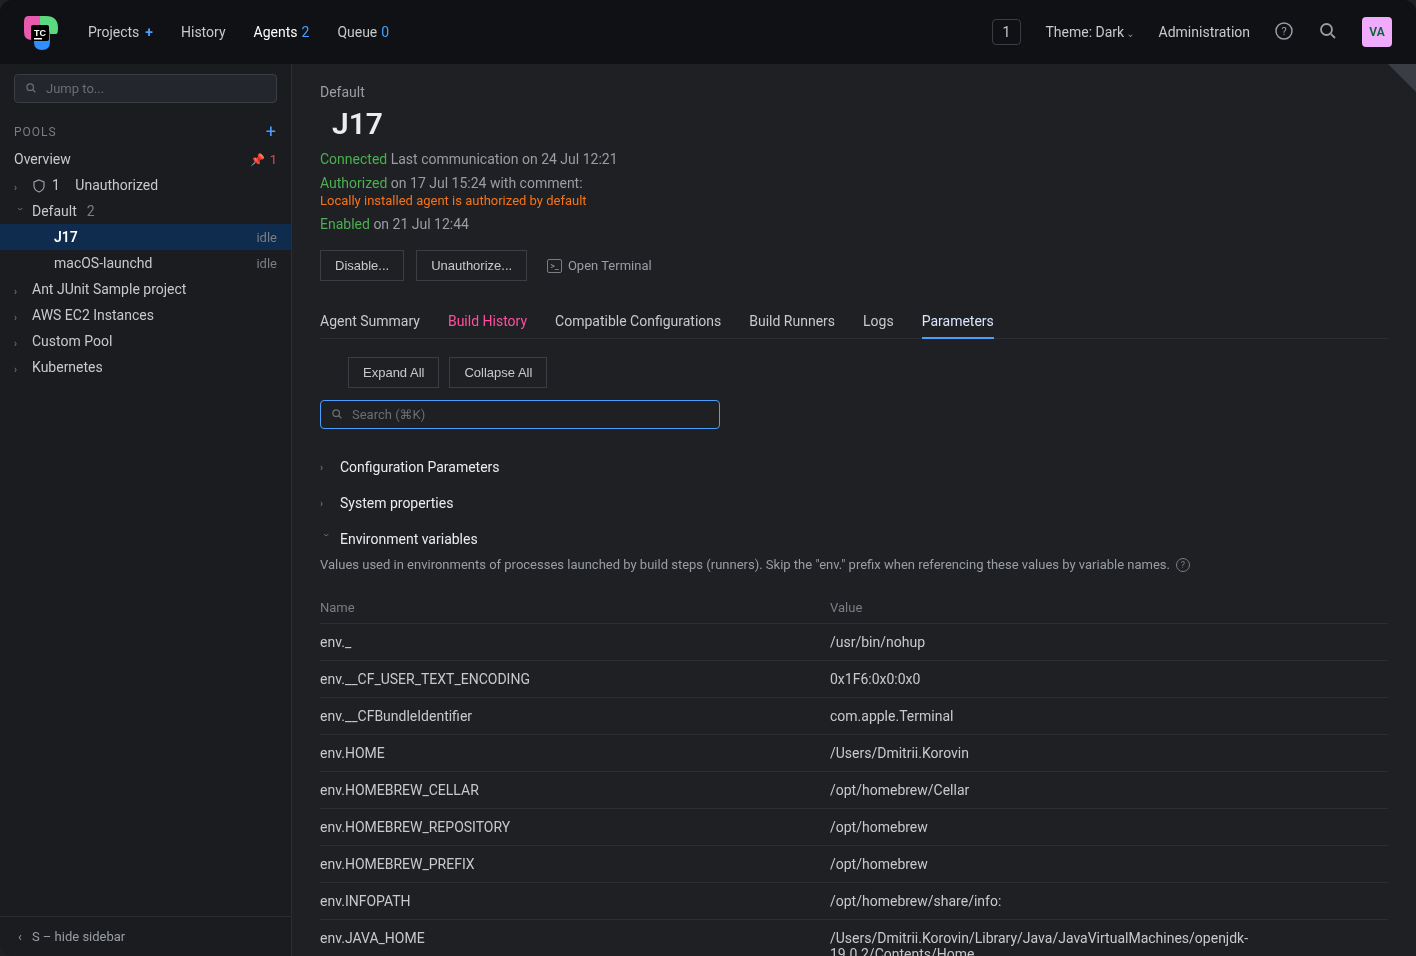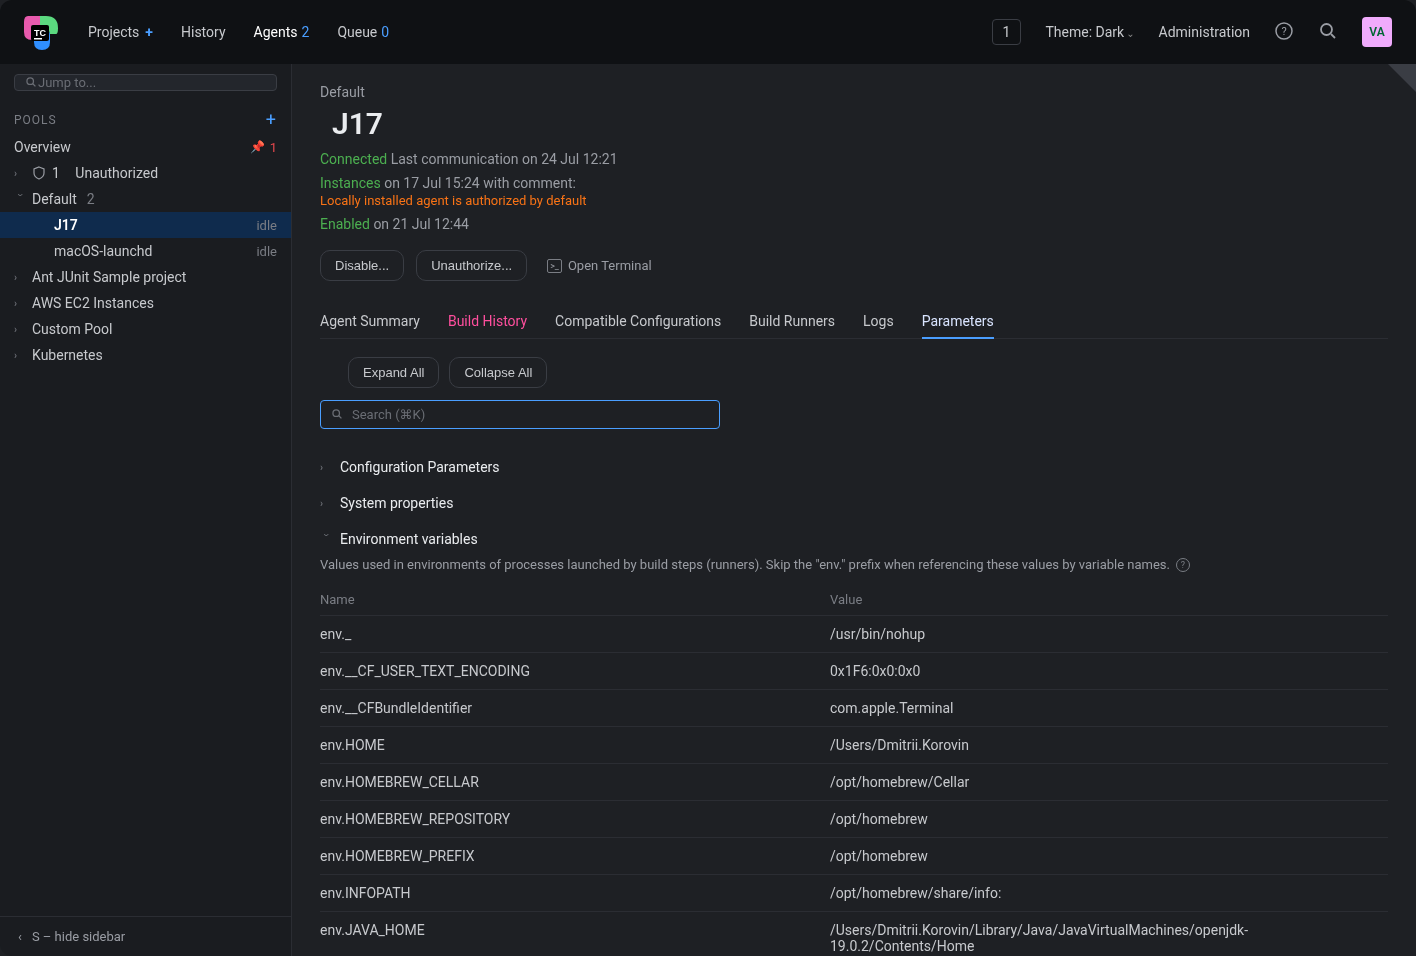--- a/index.html
+++ b/index.html
@@ -67,39 +67,40 @@
   background: #1a1c20;
   border-right: 1px solid #2b2d33;
   display: flex;
   flex-direction: column;
 }
 .jump-box {
   margin: 10px 14px;
   background: #23262c;
   border: 1px solid #3a3d44;
   border-radius: 4px;
-  padding: 0 10px;
-  display: flex;
-  align-items: center;
+  padding: 6px 10px;
+  display: flex;
+  align-items: center;
+  gap: 8px;
   color: #6a6d74;
   font-size: 13px;
 }
 .pools-header {
   display: flex;
   align-items: center;
   justify-content: space-between;
   padding: 8px 14px 4px;
   font-size: 12px;
   letter-spacing: 1px;
   color: #7a7d84;
 }
 .pools-header .plus { color: #4a9eff; font-size: 18px; cursor: pointer; }
 .sb-row {
   display: flex;
-  align-items: center;
+  align-items: flex-end;
   padding: 5px 14px;
   font-size: 14px;
   cursor: pointer;
   gap: 6px;
 }
 .sb-row .caret { width: 12px; color: #7a7d84; font-size: 10px; }
 .sb-row .caret.open { transform: rotate(90deg); display:inline-block; }
 .sb-row.overview { justify-content: space-between; }
 .overview-right { display: flex; align-items: center; gap: 4px; color: #e5484d; font-size: 13px; }
 .pin-icon { color: #e5484d; font-size: 12px; }
@@ -143,21 +144,21 @@
 .status-line { font-size: 14px; margin-bottom: 8px; }
 .status-line .green { color: #4caf50; }
 .status-line .rest { color: #9a9da4; }
 .sub-note { font-size: 13px; color: #f97316; margin-top: 2px; }
 .actions-row { display: flex; align-items: center; gap: 12px; margin: 18px 0 24px; }
 .btn-outline {
   background: transparent;
   border: 1px solid #3a3d44;
   color: #c7c9cd;
   padding: 7px 14px;
-  border-radius: 10px;
+  border-radius: 0;
   font-size: 13px;
   cursor: pointer;
 }
 .open-term { display: flex; align-items: center; gap: 6px; color: #9a9da4; font-size: 13px; cursor: pointer; margin-left: 8px; }
 .term-icon { border: 1px solid #7a7d84; border-radius: 2px; font-size: 9px; padding: 1px 2px; }
 .tabs {
   display: flex;
   gap: 28px;
   border-bottom: 1px solid #2b2d33;
   font-size: 14px;
@@ -188,21 +189,21 @@
   font-size: 14px;
   cursor: pointer;
 }
 .section-row .caret { color: #7a7d84; font-size: 10px; width: 12px; }
 .section-row .label { color: #eaecef; font-weight: 400; }
 .section-row.open .caret { transform: rotate(90deg); display: inline-block; }
 .section-desc {
   font-size: 13px;
   color: #9a9da4;
   margin-left: 0;
-  margin-bottom: 12px;
+  margin-bottom: 20px;
   display: flex;
   align-items: center;
   gap: 6px;
 }
 .help-circle {
   display: inline-flex;
   width: 14px; height: 14px;
   border: 1px solid #7a7d84;
   border-radius: 50%;
   align-items: center; justify-content: center;
@@ -368,21 +369,21 @@
     <div class="breadcrumb">Default</div>
     <div class="title-row">
       <span class="title-apple"></span>
       <span class="title">J17</span>
     </div>
     <div class="status-line">
       <span class="green">Connected</span>
       <span class="rest"> </span><span class="rest">Last communication on 24 Jul 12:21</span>
     </div>
     <div class="status-line">
-      <span class="green">Instances</span>
+      <span class="green">Authorized</span>
       <span class="rest"> </span><span class="rest">on 17 Jul 15:24 with comment:</span>
       <div class="sub-note">Locally installed agent is authorized by default</div>
     </div>
     <div class="status-line">
       <span class="green">Enabled</span>
       <span class="rest"> </span><span class="rest">on 21 Jul 12:44</span>
     </div>
     <div class="actions-row">
       <button class="btn-outline">Disable...</button>
       <button class="btn-outline">Unauthorize...</button>

